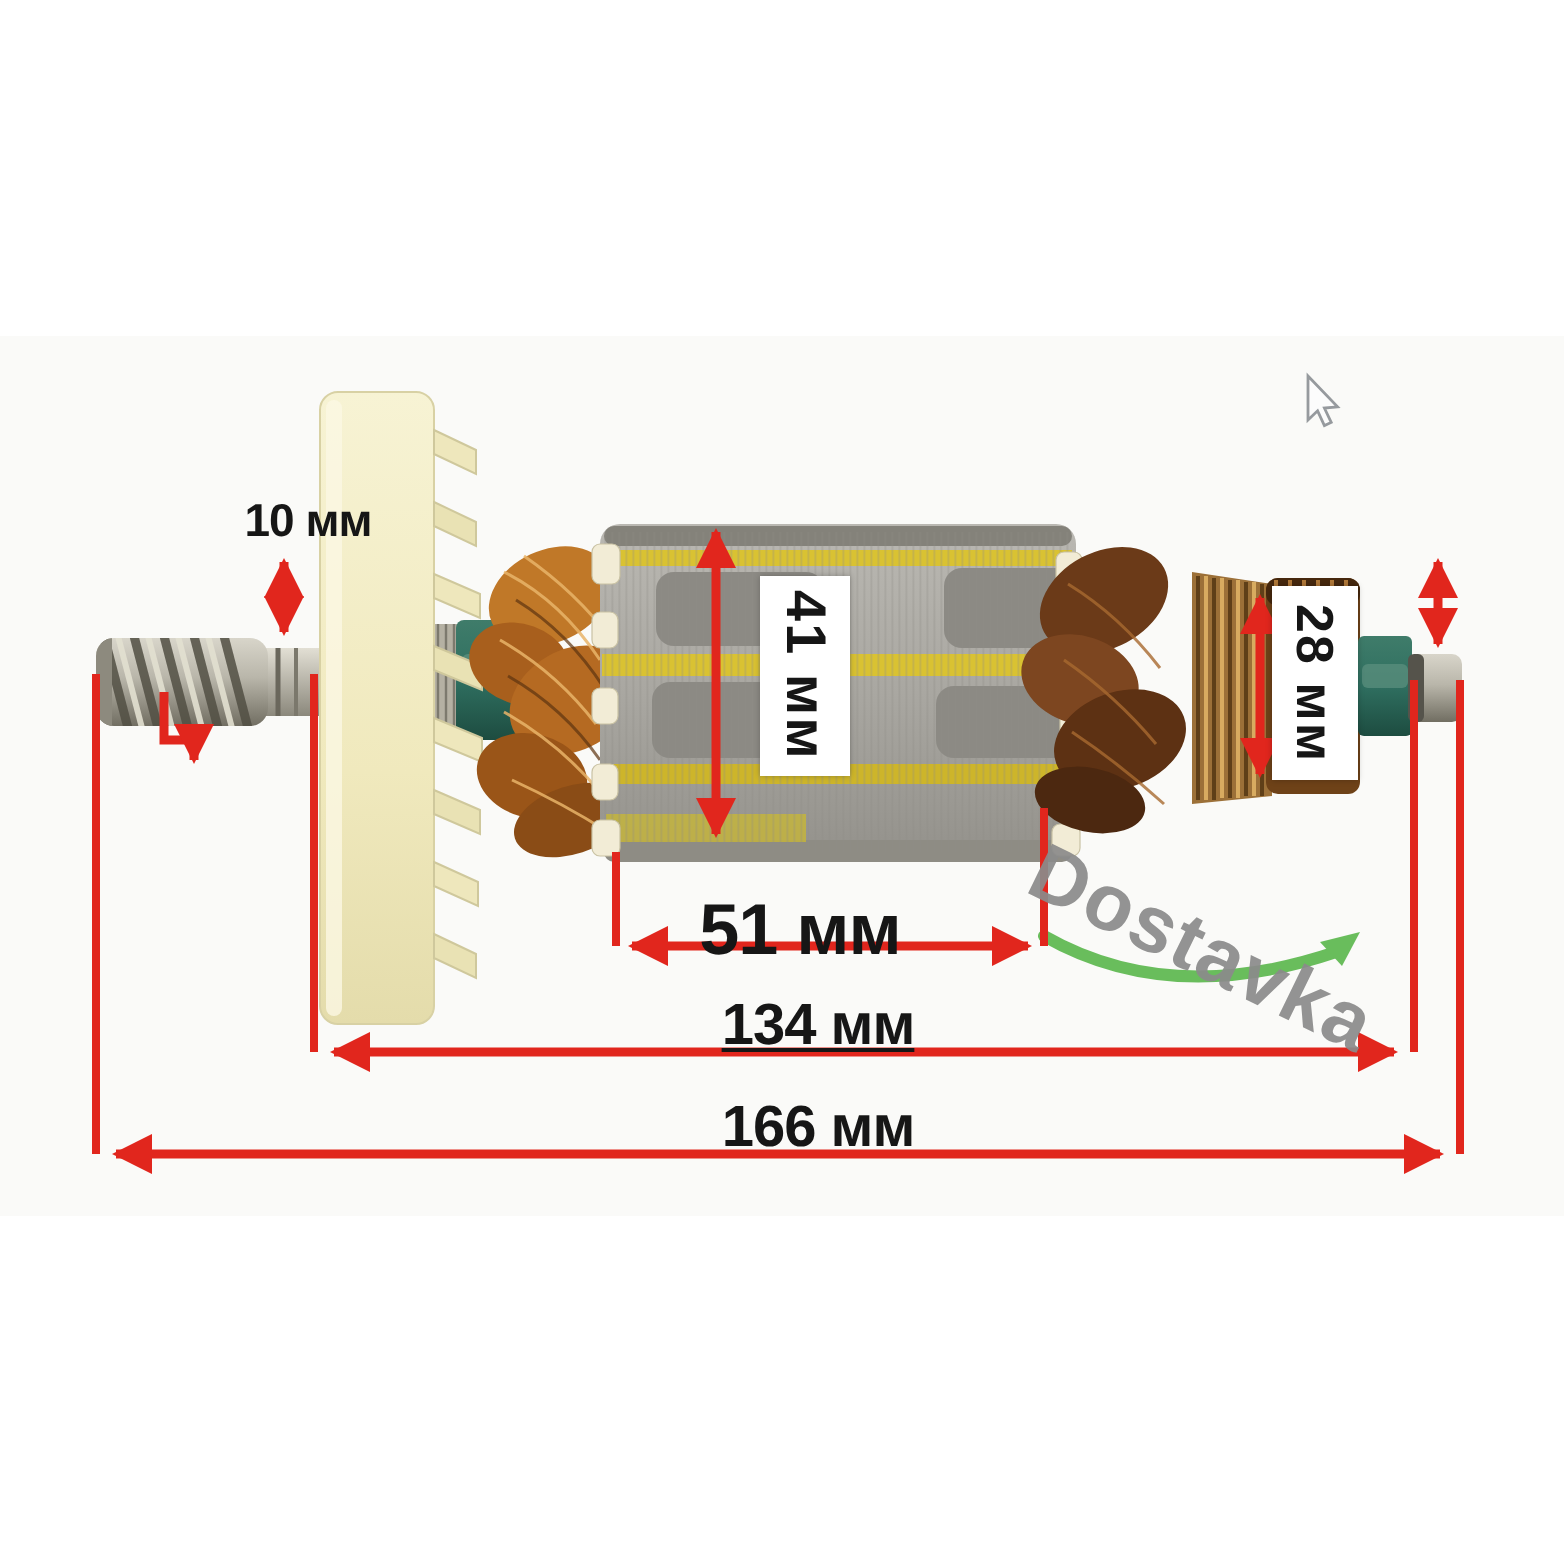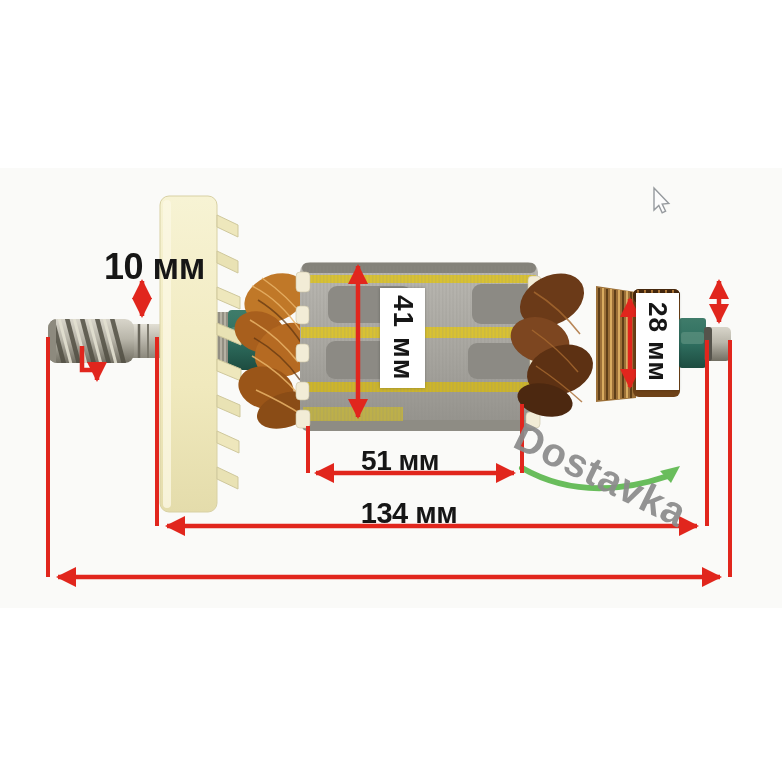--- a/index.html
+++ b/index.html
@@ -1,24 +1,24 @@
 <!DOCTYPE html>
 <html><head>
 <meta charset="utf-8">
 <style>
   html,body{margin:0;padding:0;background:#ffffff;}
   body{width:782px;height:782px;font-family:"Liberation Sans","DejaVu Sans",sans-serif;}
   .stage{position:relative;width:782px;height:782px;overflow:hidden;background:#ffffff;}
   svg.photo{position:absolute;left:0;top:0;}
   .dim-label{position:absolute;color:#161616;font-weight:700;text-align:center;line-height:1;
              letter-spacing:-0.5px;white-space:nowrap;}
-  .lbl-10 {left:104px;top:249px;width:100px;font-size:36px;}
+  .lbl-10 {left:104px;top:249px;width:100px;font-size:23px;}
   .lbl-8  {left:669px;top:249px;width:100px;font-size:27px;}
-  .lbl-51 {left:340px;top:447px;width:120px;font-size:28px;}
-  .lbl-134{left:339px;top:499px;width:140px;font-size:29px;}
+  .lbl-51 {left:340px;top:447px;width:120px;font-size:36px;}
+  .lbl-134{left:339px;top:499px;width:140px;font-size:29px;text-decoration:underline;}
   .lbl-166{left:339px;top:550px;width:140px;font-size:29px;}
   .lbl-spiral{left:35px;top:405px;width:130px;font-size:25px;}
   .vbox{position:absolute;background:#ffffff;box-shadow:0 0 3px rgba(0,0,0,.25);
         display:flex;align-items:center;justify-content:center;}
   .vbox .vtext{writing-mode:vertical-rl;color:#161616;font-weight:700;letter-spacing:1px;line-height:1;}
   .vbox-41{left:380px;top:288px;width:45px;height:100px;}
   .vbox-41 .vtext{font-size:28px;}
   .vbox-28{left:636px;top:293px;width:43px;height:97px;}
   .vbox-28 .vtext{font-size:26px;}
   .watermark{position:absolute;left:527px;top:414px;transform:rotate(26deg);transform-origin:0 0;
@@ -246,16 +246,17 @@
   <div class="vbox vbox-41">
     <span class="vtext">41 мм</span>
   </div>
   <div class="vbox vbox-28">
     <span class="vtext">28 мм</span>
   </div>
 
   <div class="dim-label lbl-10">10 мм</div>
   <div class="dim-label lbl-51">51 мм</div>
   <div class="dim-label lbl-134">134 мм</div>
+  <div class="dim-label lbl-166">166 мм</div>
 
   <div class="watermark">Dostavka</div>
 
 </div>
 
 </body></html>

